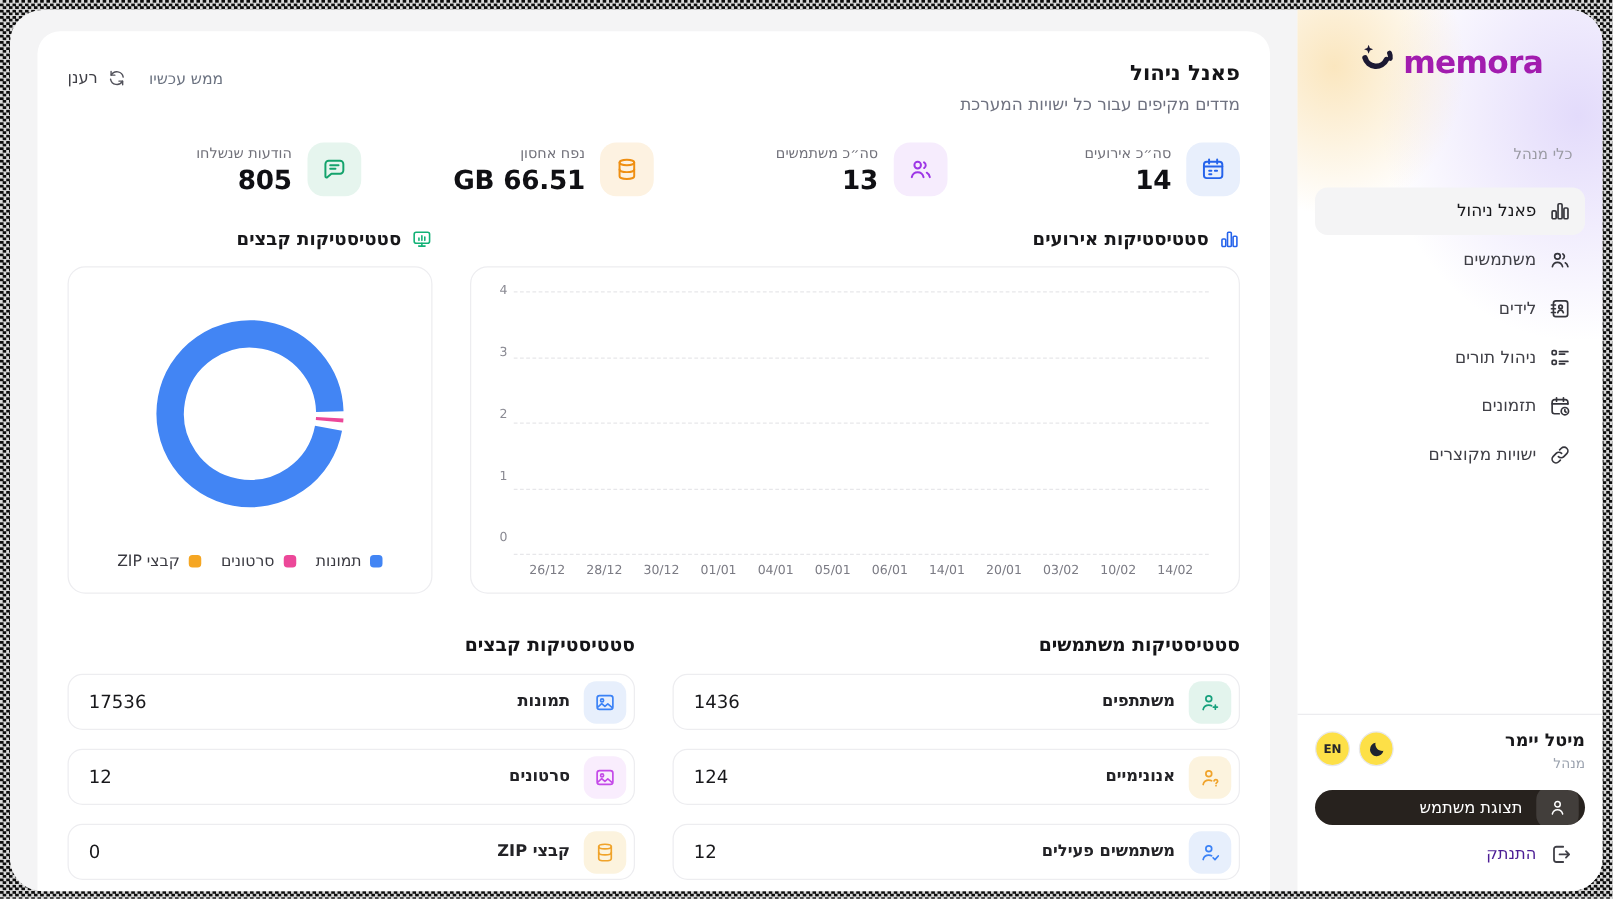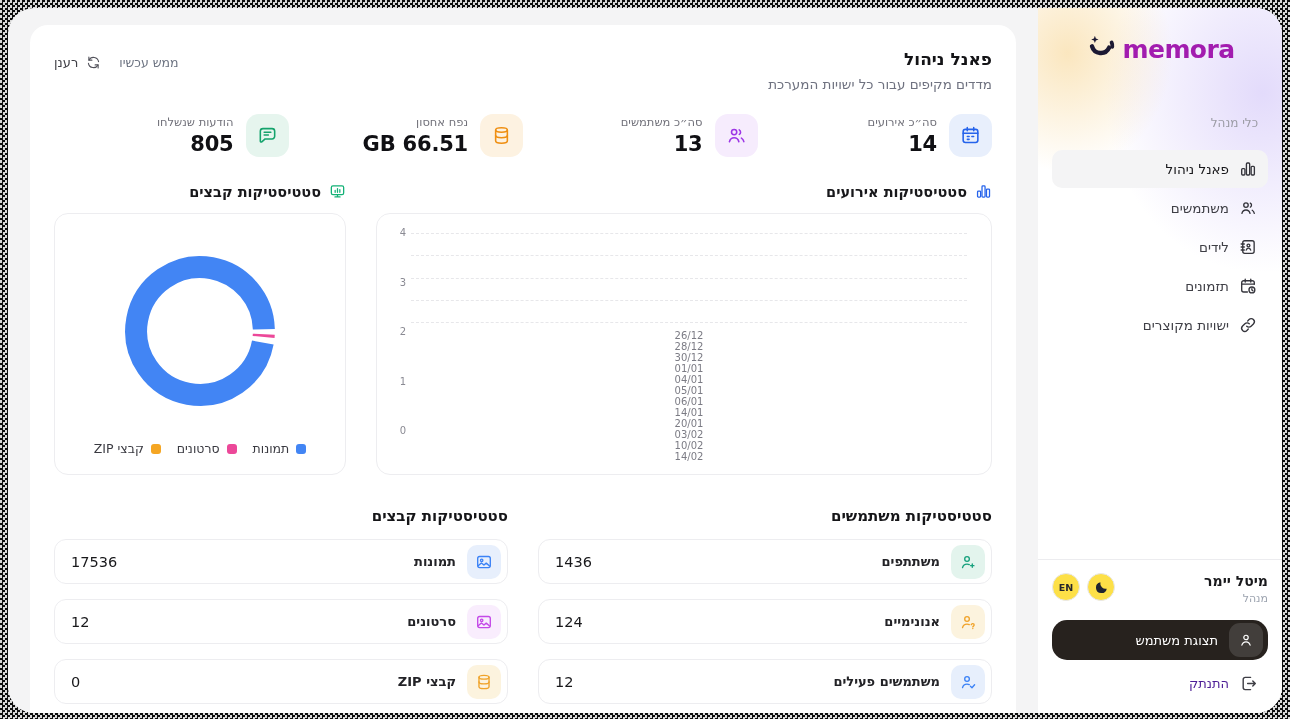--- a/index.html
+++ b/index.html
@@ -29,21 +29,21 @@
   .nav-item.active{background:#f4f4f5;color:#18181b;font-weight:500;}
   .sb-spacer{flex:1;}
   .sb-divider{height:1px;background:#ececef;margin:0 -14px;}
   .user-row{display:flex;align-items:flex-start;justify-content:space-between;margin-top:13px;}
   .user-name{font-size:14px;font-weight:700;color:#18181b;}
   .user-role{font-size:11px;color:#9ca3af;margin-top:3px;}
   .user-btns{display:flex;gap:7px;direction:ltr;}
   .circle-btn{width:28px;height:28px;border-radius:50%;border:1px solid #e8e8eb;background:#fde047;
     display:flex;align-items:center;justify-content:center;font-family:inherit;font-size:9.5px;font-weight:700;color:#26262b;cursor:pointer;padding:0;}
   .circle-btn .icn{width:15px;height:15px;color:#1f2430;}
-  .user-view-btn{margin-top:15px;height:40px;border-radius:15px;background:#27221e;color:#fff;border:none;
+  .user-view-btn{margin-top:15px;height:28px;border-radius:15px;background:#27221e;color:#fff;border:none;
     display:flex;align-items:center;gap:11px;padding:0 5px;font-family:inherit;font-size:13px;font-weight:500;cursor:pointer;}
   .uv-chip{width:34px;height:34px;border-radius:11px;background:rgba(255,255,255,.13);display:flex;align-items:center;justify-content:center;color:#fff;flex:none;}
   .uv-chip .icn{width:16px;height:16px;}
   .logout-row{display:flex;align-items:center;gap:10px;padding:0 10px;margin:14px 0 20px;color:#4c1d95;font-size:13px;cursor:pointer;}
   .logout-row .icn{width:19px;height:19px;color:#3f3f46;}
 
   
   .main{flex:1;padding:17px 22px 0;min-width:0;box-sizing:border-box;}
   .card{background:#fff;border-radius:18px 18px 0 0;height:100%;padding:24px 24px 0;box-sizing:border-box;overflow:hidden;}
   .card-header{display:flex;justify-content:space-between;align-items:flex-start;}
@@ -71,21 +71,21 @@
 
   .bar-card{direction:ltr;padding:20px 24px 12px 14px;display:flex;}
   .y-axis{position:relative;width:20px;margin-bottom:30px;flex:none;}
   .ytick{position:absolute;right:5px;font-size:10px;color:#8a8a93;line-height:1;}
   .plot-wrap{flex:1;display:flex;flex-direction:column;min-width:0;}
   .plot{position:relative;flex:1;}
   .gridline{position:absolute;left:0;right:0;height:0;border-top:1px dashed #e7e7ea;}
   .bars{position:absolute;inset:0;display:flex;align-items:flex-end;padding:0 4px;}
   .bar-slot{flex:1;display:flex;justify-content:center;}
   .bar{width:33px;border-radius:5px 5px 2px 2px;}
-  .x-axis{display:flex;padding:0 4px;margin-top:7px;flex-direction:column;}
+  .x-axis{display:flex;padding:0 4px;margin-top:7px;}
   .xtick{flex:1;text-align:center;font-size:10px;color:#7b7b84;}
 
   .donut-card{display:flex;flex-direction:column;align-items:center;padding:18px 16px 18px;}
   .donut{width:178px;height:178px;margin-top:10px;}
   .legend{display:flex;gap:16px;margin-top:auto;}
   .legend-item{display:flex;align-items:center;gap:7px;font-size:12.5px;color:#3a3a41;}
   .legend-swatch{width:10px;height:10px;border-radius:3px;flex:none;}
 
   .lists-grid{display:grid;grid-template-columns:1fr 1fr;gap:30px;margin-top:32px;}
   .lists-grid h3{margin:0 0 14px;font-size:15px;font-weight:600;color:#151518;}
@@ -141,20 +141,30 @@
         <div class="nav-item">
           <span class="icn">
             <svg viewBox="0 0 24 24" fill="none" stroke="currentColor" stroke-width="1.8" stroke-linecap="round" stroke-linejoin="round">
               <rect x="5" y="3.6" width="15.2" height="16.8" rx="2.6"></rect>
               <path d="M2.9 8h4.2M2.9 12h4.2M2.9 16h4.2"></path>
               <circle cx="12.6" cy="10" r="1.9"></circle>
               <path d="M9.6 16.2c.6-1.8 1.7-2.7 3-2.7s2.4.9 3 2.7"></path>
             </svg>
           </span>
           <span class="nav-label">לידים</span>
+        </div>
+        <div class="nav-item">
+          <span class="icn">
+            <svg viewBox="0 0 24 24" fill="none" stroke="currentColor" stroke-width="1.8" stroke-linecap="round" stroke-linejoin="round">
+              <rect x="3.6" y="4.6" width="4.4" height="4.4" rx="1.3"></rect>
+              <rect x="3.6" y="15" width="4.4" height="4.4" rx="1.3"></rect>
+              <path d="M11.4 5.8h9M11.4 8.3h5.6M11.4 16.2h9M11.4 18.7h5.6"></path>
+            </svg>
+          </span>
+          <span class="nav-label">ניהול תורים</span>
         </div>
         <div class="nav-item">
           <span class="icn">
             <svg viewBox="0 0 24 24" fill="none" stroke="currentColor" stroke-width="1.8" stroke-linecap="round" stroke-linejoin="round">
               <path d="M20.4 9.5V7.6A2.6 2.6 0 0 0 17.8 5H6.2a2.6 2.6 0 0 0-2.6 2.6v9.8A2.6 2.6 0 0 0 6.2 20h5"></path>
               <path d="M8.3 3v3.6M15.7 3v3.6M3.6 9.4h16.8"></path>
               <circle cx="17.2" cy="17.2" r="3.9"></circle>
               <path d="M17.2 15.6v1.8l1.3 1"></path>
             </svg>
           </span>

